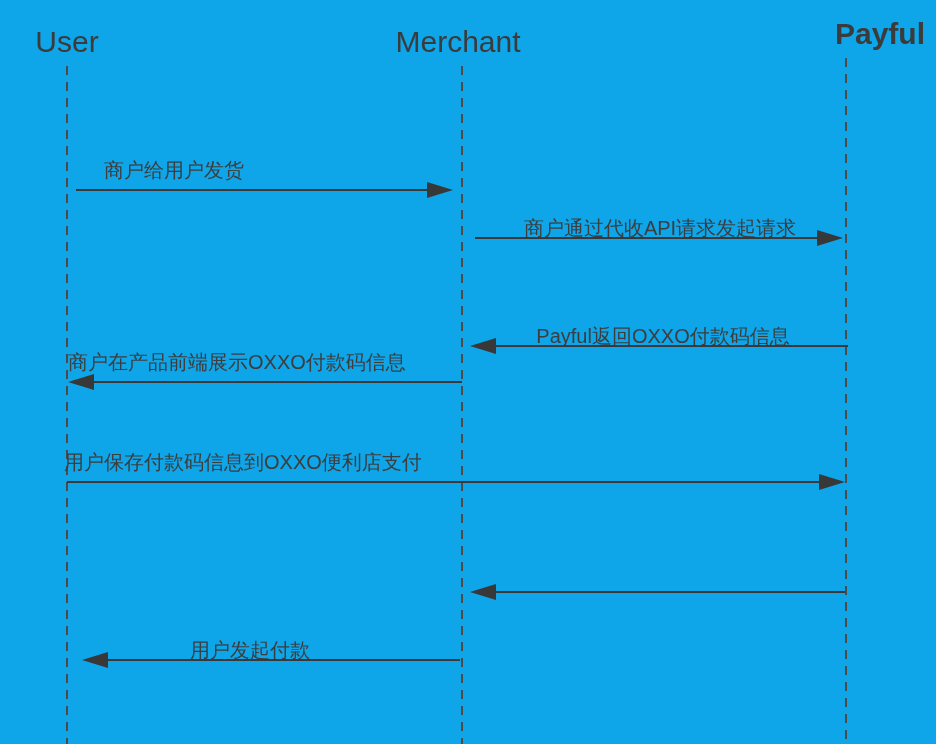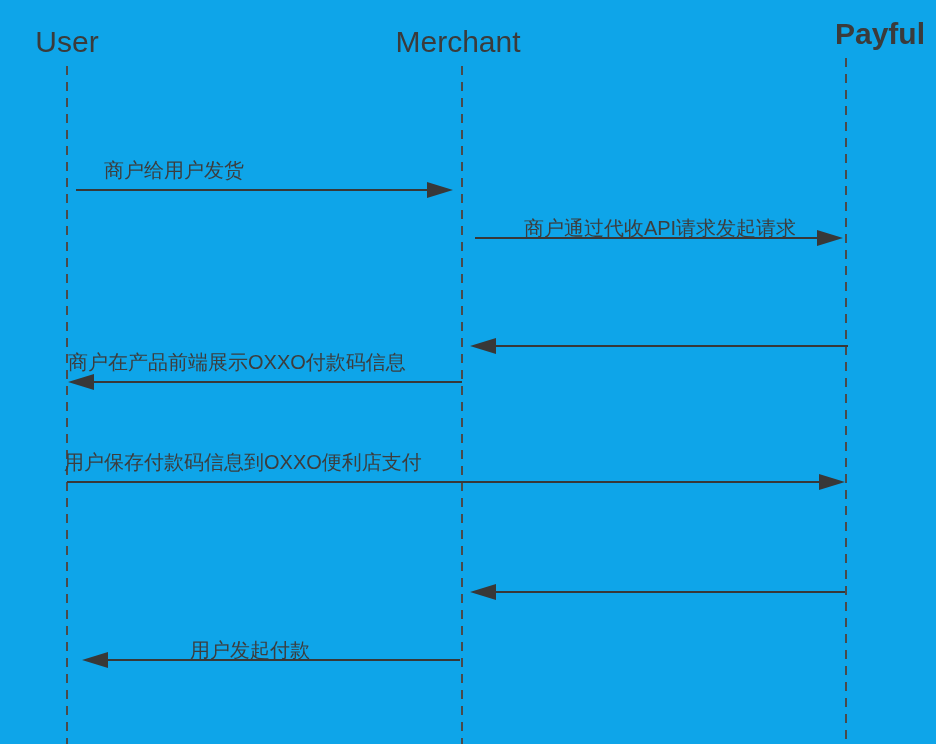--- a/index.html
+++ b/index.html
@@ -64,20 +64,21 @@
     <div class="actor-label" style="left: 458px; top: 24px;">Merchant</div>
     <div class="lifeline" style="left: 461px; top: 66px; height: 678px;"></div>
     <div class="actor-label" style="left: 880px; top: 16px; font-weight: bold;">Payful</div>
     <div class="lifeline" style="left: 845px; top: 58px; height: 686px;"></div>
     <div class="msg-label" style="left: 104px; top: 158px;">商户给用户发货</div>
     <div class="msg-line" style="left: 76px; top: 189px; width: 355px;"></div>
     <div class="msg-head right" style="top: 182px; left: 427px;"></div>
     <div class="msg-label center" style="left: 660px; top: 206px;">商户通过代收API请求发起请求</div>
     <div class="msg-line" style="left: 475px; top: 237px; width: 346px;"></div>
     <div class="msg-head right" style="top: 230px; left: 817px;"></div>
+    <div class="msg-label center" style="left: 663px; top: 314px;">Payful返回OXXO付款码信息</div>
     <div class="msg-line" style="left: 492px; top: 345px; width: 356px;"></div>
     <div class="msg-head left" style="top: 338px; left: 470px;"></div>
     <div class="msg-label" style="left: 68px; top: 350px;">商户在产品前端展示OXXO付款码信息</div>
     <div class="msg-line" style="left: 90px; top: 381px; width: 372px;"></div>
     <div class="msg-head left" style="top: 374px; left: 68px;"></div>
     <div class="msg-label" style="left: 64px; top: 450px;">用户保存付款码信息到OXXO便利店支付</div>
     <div class="msg-line" style="left: 67px; top: 481px; width: 756px;"></div>
     <div class="msg-head right" style="top: 474px; left: 819px;"></div>
     <div class="msg-line" style="left: 492px; top: 591px; width: 353px;"></div>
     <div class="msg-head left" style="top: 584px; left: 470px;"></div>

